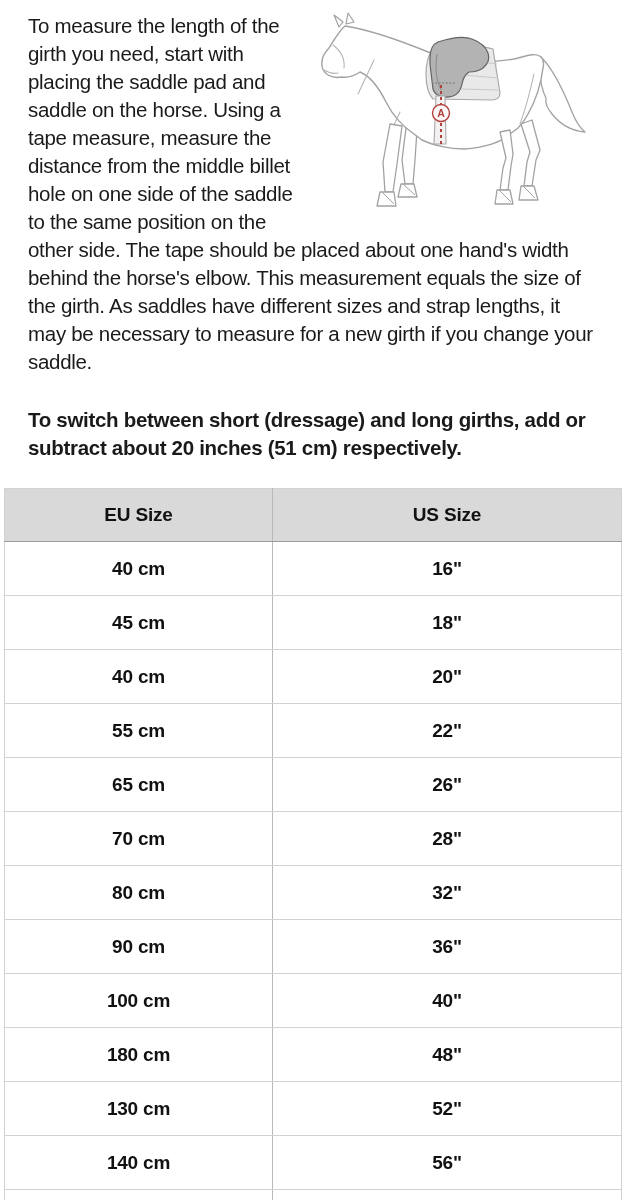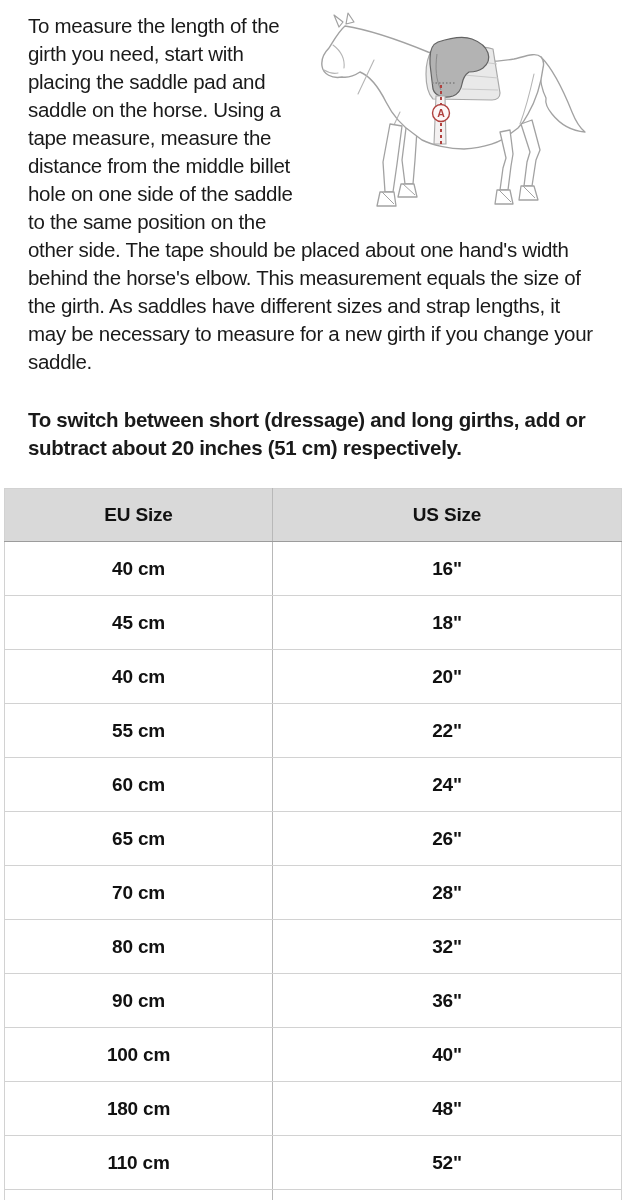--- a/index.html
+++ b/index.html
@@ -145,24 +145,20 @@
         </tr>
         <tr>
           <td>40 cm</td>
           <td>20"</td>
         </tr>
         <tr>
           <td>55 cm</td>
           <td>22"</td>
         </tr>
         <tr>
-          <td>60 cm</td>
-          <td>24"</td>
-        </tr>
-        <tr>
           <td>65 cm</td>
           <td>26"</td>
         </tr>
         <tr>
           <td>70 cm</td>
           <td>28"</td>
         </tr>
         <tr>
           <td>80 cm</td>
           <td>32"</td>
@@ -173,21 +169,21 @@
         </tr>
         <tr>
           <td>100 cm</td>
           <td>40"</td>
         </tr>
         <tr>
           <td>180 cm</td>
           <td>48"</td>
         </tr>
         <tr>
-          <td>110 cm</td>
+          <td>130 cm</td>
           <td>52"</td>
         </tr>
         <tr>
           <td>140 cm</td>
           <td>56"</td>
         </tr>
         <tr>
           <td>130 cm</td>
           <td>60"</td>
         </tr>

